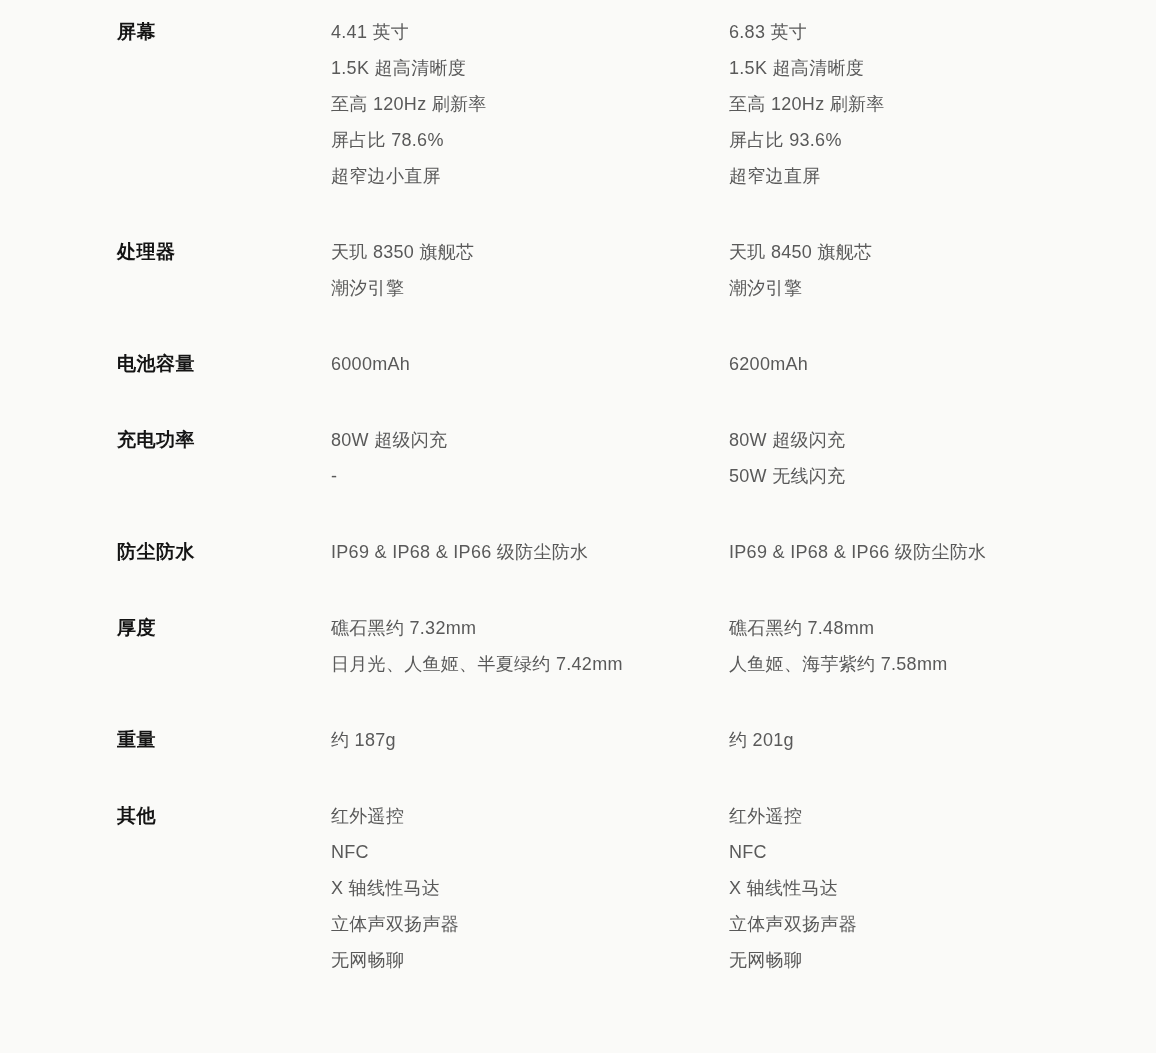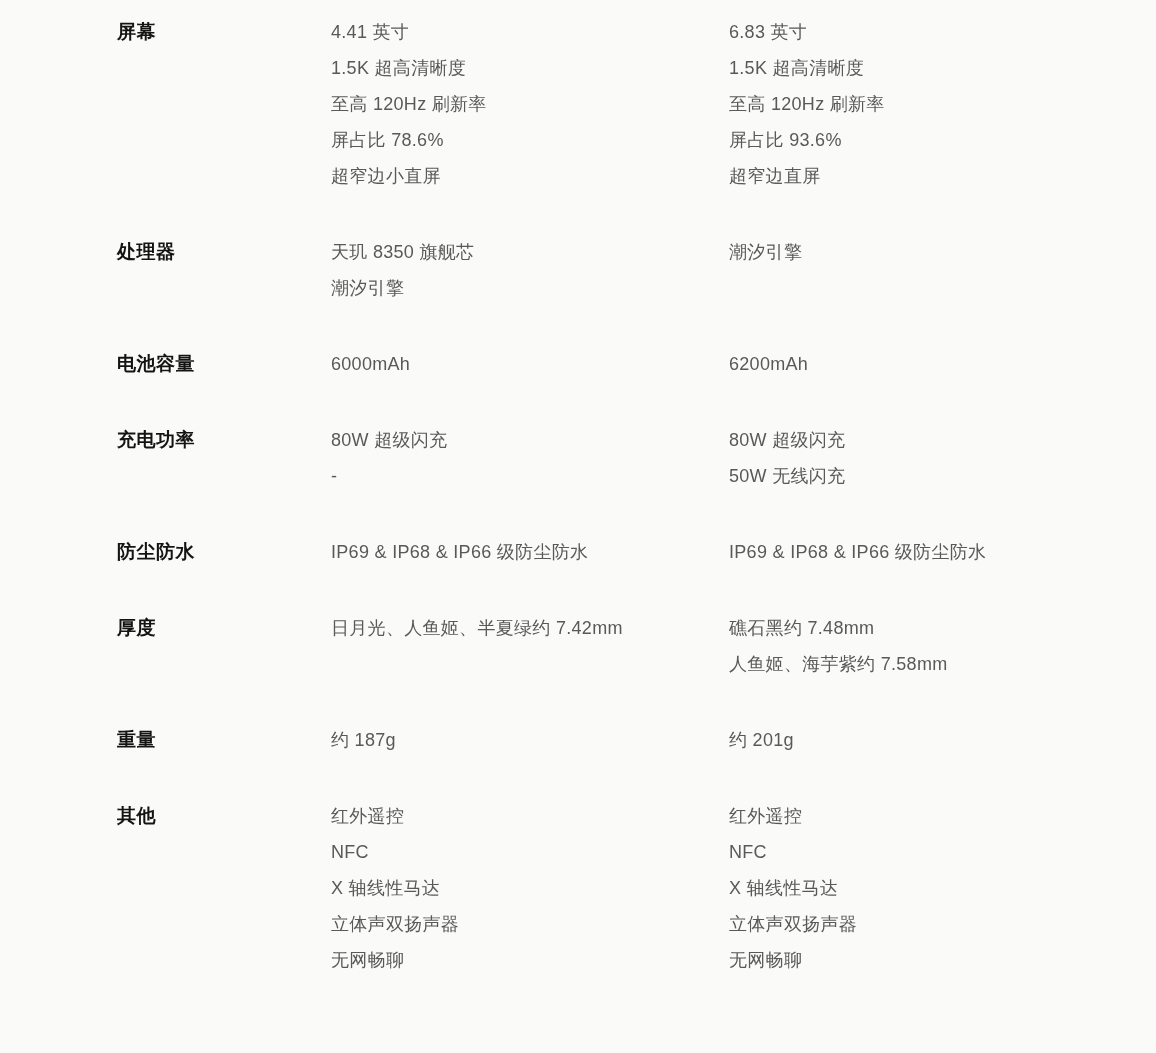--- a/index.html
+++ b/index.html
@@ -61,20 +61,21 @@
     </div>
   </div>
 
   <div class="spec-row">
     <div class="spec-label">处理器</div>
     <div class="spec-col">
       <div class="line">天玑 8350 旗舰芯</div>
       <div class="line">潮汐引擎</div>
     </div>
     <div class="spec-col">
+      <div class="line">天玑 8450 旗舰芯</div>
       <div class="line">潮汐引擎</div>
     </div>
   </div>
 
   <div class="spec-row">
     <div class="spec-label">电池容量</div>
     <div class="spec-col">
       <div class="line">6000mAh</div>
     </div>
     <div class="spec-col">
@@ -100,20 +101,21 @@
       <div class="line">IP69 &amp; IP68 &amp; IP66 级防尘防水</div>
     </div>
     <div class="spec-col">
       <div class="line">IP69 &amp; IP68 &amp; IP66 级防尘防水</div>
     </div>
   </div>
 
   <div class="spec-row">
     <div class="spec-label">厚度</div>
     <div class="spec-col">
+      <div class="line">礁石黑约 7.32mm</div>
       <div class="line">日月光、人鱼姬、半夏绿约 7.42mm</div>
     </div>
     <div class="spec-col">
       <div class="line">礁石黑约 7.48mm</div>
       <div class="line">人鱼姬、海芋紫约 7.58mm</div>
     </div>
   </div>
 
   <div class="spec-row">
     <div class="spec-label">重量</div>

